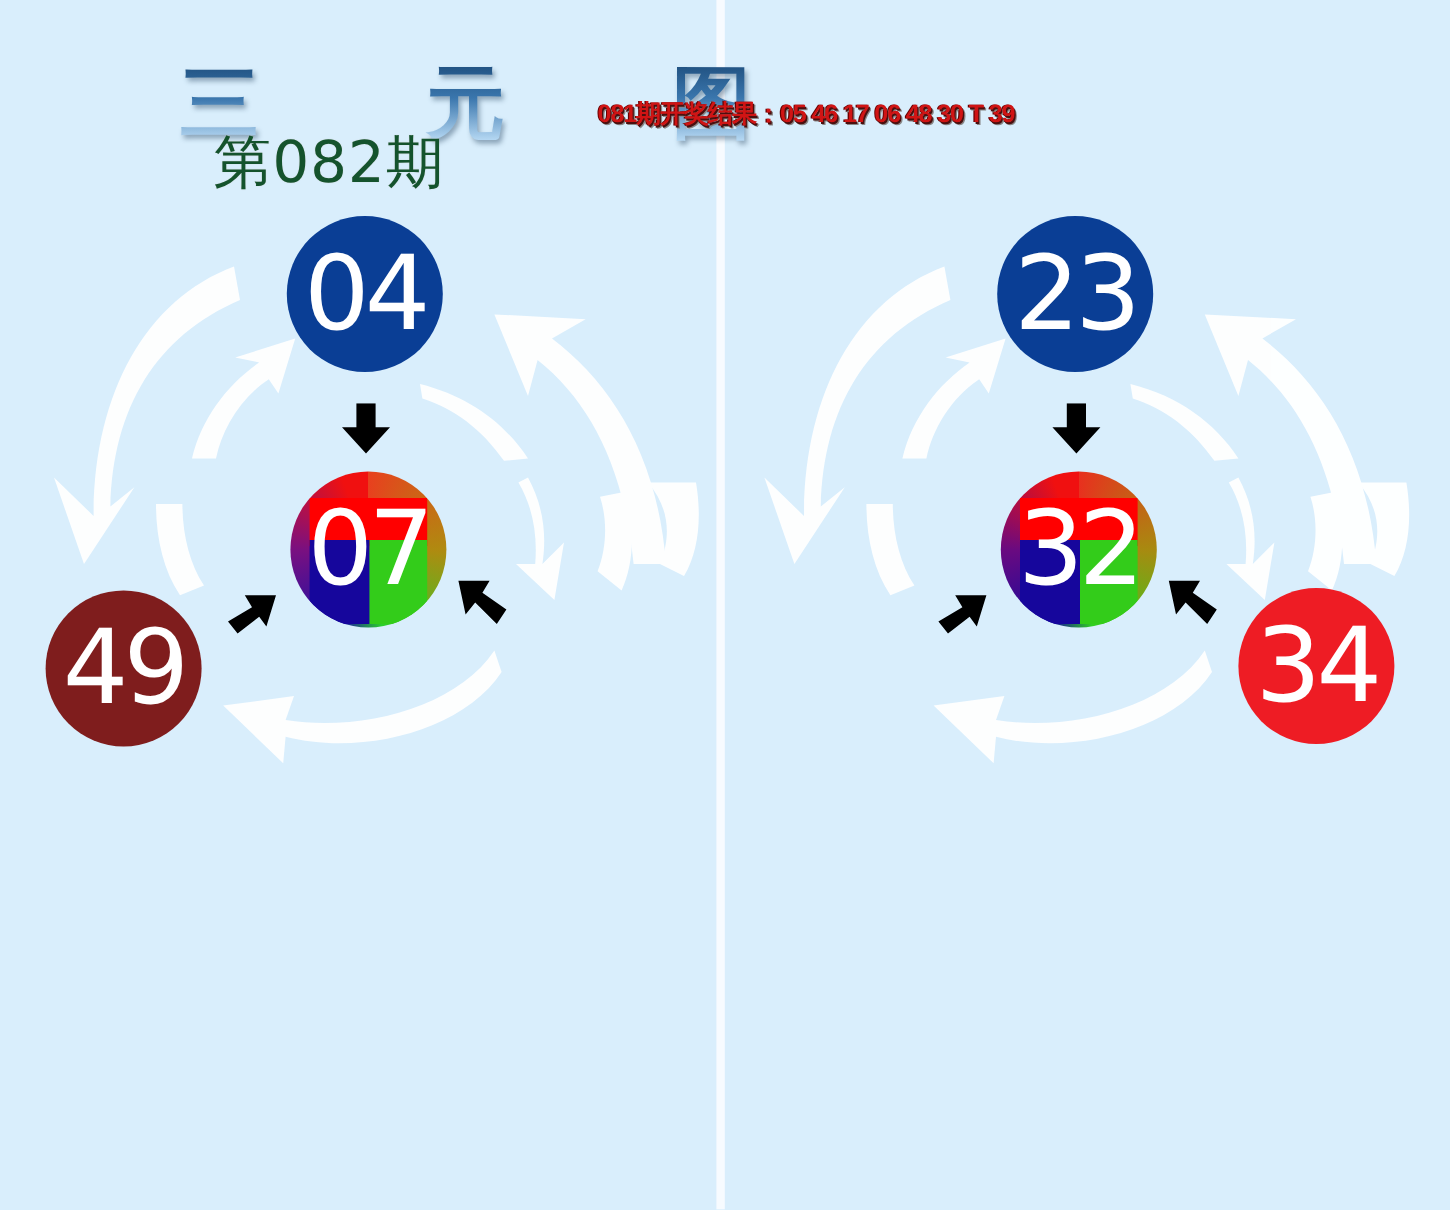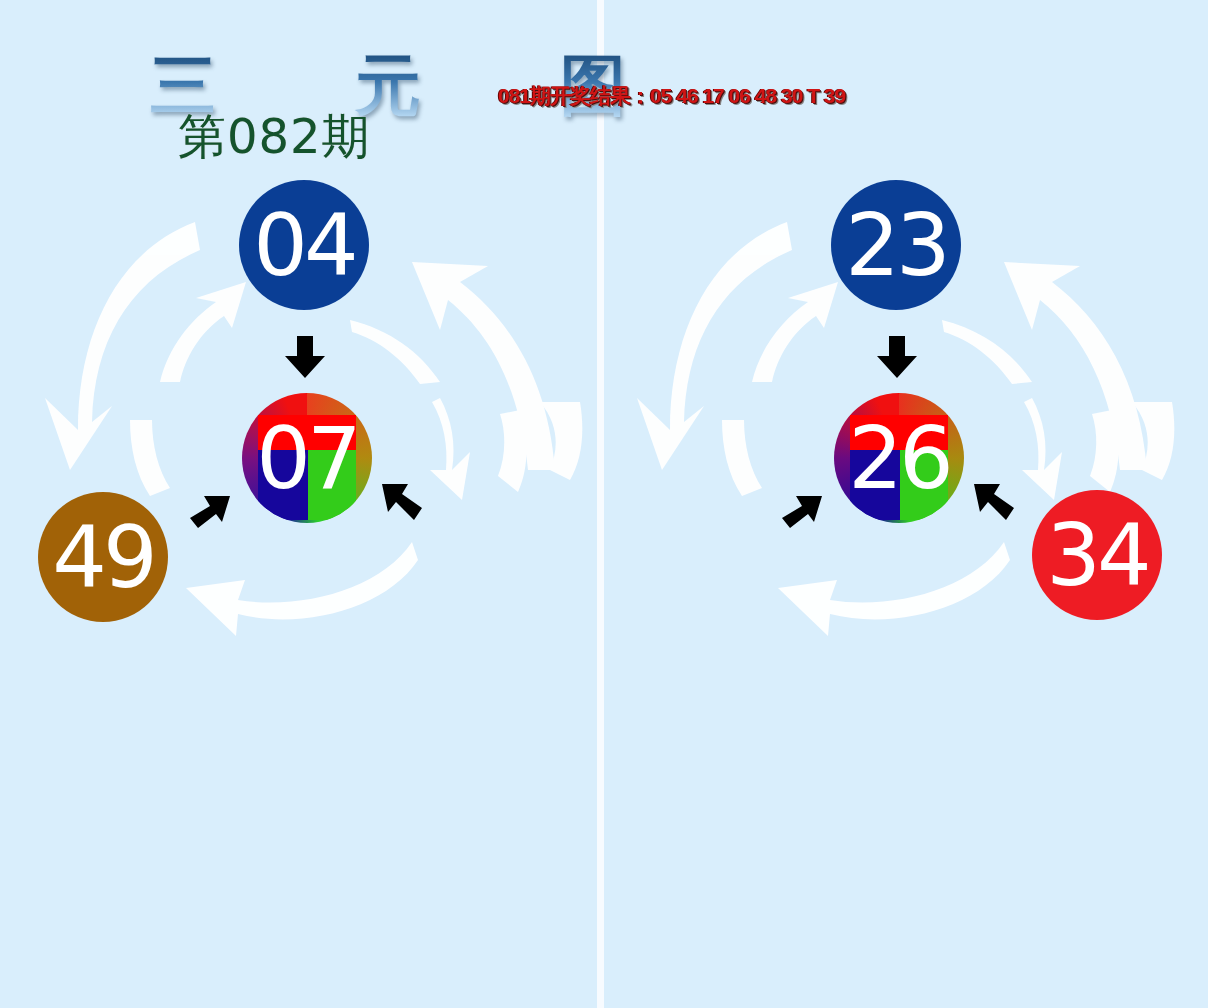--- a/index.html
+++ b/index.html
@@ -12,21 +12,21 @@
     text-shadow:0 0 1px #ccc;}
   .result{position:absolute;left:498px;top:48px;font-size:21px;font-weight:bold;color:#d01414;letter-spacing:-1px;line-height:1;
     text-shadow:1px 1px 0 #4a1010,2px 2px 0 #888, -1px 0 0 #600;margin-top:37px;}
   .panel{position:absolute;top:170px;width:600px;height:480px;}
   .panel.left{left:0;}
   .panel.right{left:592px;}
   .arrows-bg{position:absolute;left:0;top:0;}
   .ball{position:absolute;border-radius:50%;display:flex;align-items:center;justify-content:center;color:#fff;
     font-family:"DejaVu Sans",sans-serif;font-size:86px;letter-spacing:-4px;line-height:1;}
   .ball.top{left:239px;top:10px;width:130px;height:130px;background:#0a3e95;}
-  .ball.bl{left:38px;top:322px;width:130px;height:130px;background:#a16207;}
+  .ball.bl{left:38px;top:322px;width:130px;height:130px;background:#7f1d1d;}
   .ball.br{left:440px;top:320px;width:130px;height:130px;background:#ee1c24;}
   .ball.center{left:242px;top:223px;width:130px;height:130px;overflow:hidden;
     background:conic-gradient(from 0deg,#e8401e 0deg,#b08a10 90deg,#2ad02a 170deg,#1a10a8 200deg,#7a1080 270deg,#f01010 340deg);}
   .center .q1{position:absolute;left:16px;top:22px;width:98px;height:40px;background:#ff0000;}
   .center .q2{position:absolute;left:16px;top:57px;width:50px;height:70px;background:#16069c;}
   .center .q3{position:absolute;left:66px;top:57px;width:48px;height:70px;background:#33cc1a;}
   .center .num{position:relative;z-index:2;}
   .panel.right .ball.center{background:conic-gradient(from 0deg,#e8301e 0deg,#a88a10 90deg,#30d020 170deg,#140aa0 200deg,#6a0a80 270deg,#f01010 340deg);}
   .blk{position:absolute;}
 </style>
@@ -108,18 +108,18 @@
     <path d="M44 28 L24 14 L30 4 L4 4 L10 32 L18 22 L36 40 Z" fill="#000"></path>
   </svg>
 
   <div class="ball top">
     <span>23</span>
   </div>
   <div class="ball center">
     <div class="q1"></div>
     <div class="q2"></div>
     <div class="q3"></div>
-    <span class="num">26</span>
+    <span class="num">32</span>
   </div>
   <div class="ball br">
     <span>34</span>
   </div>
 </div>
 
 </body></html>

